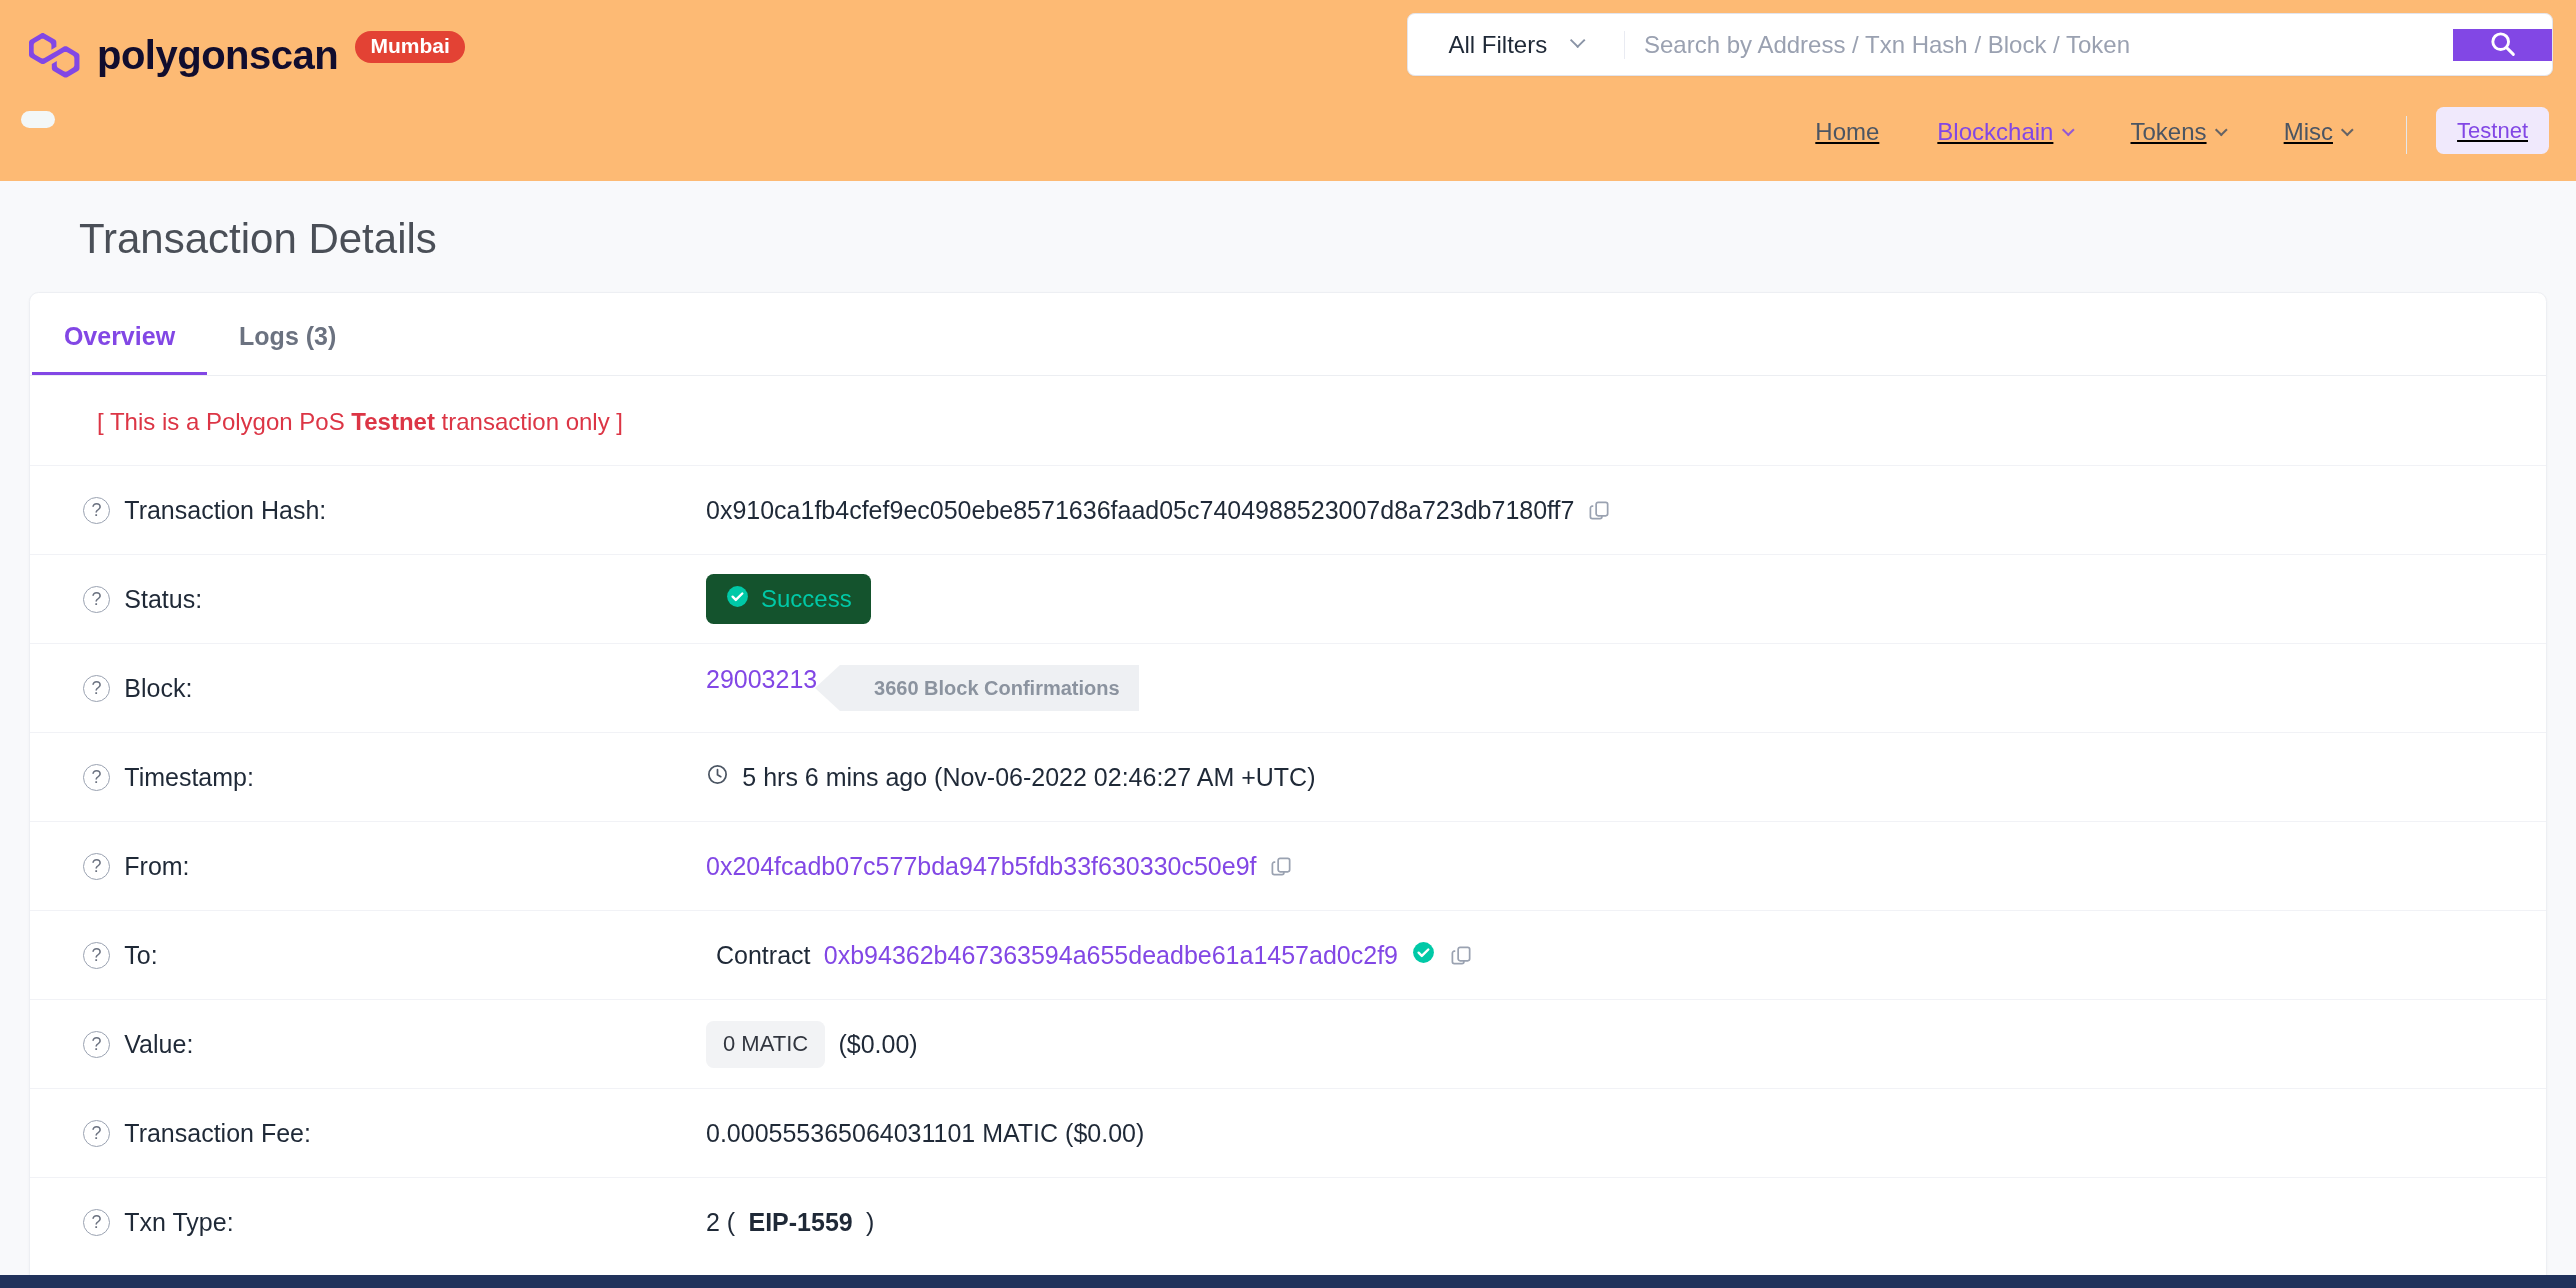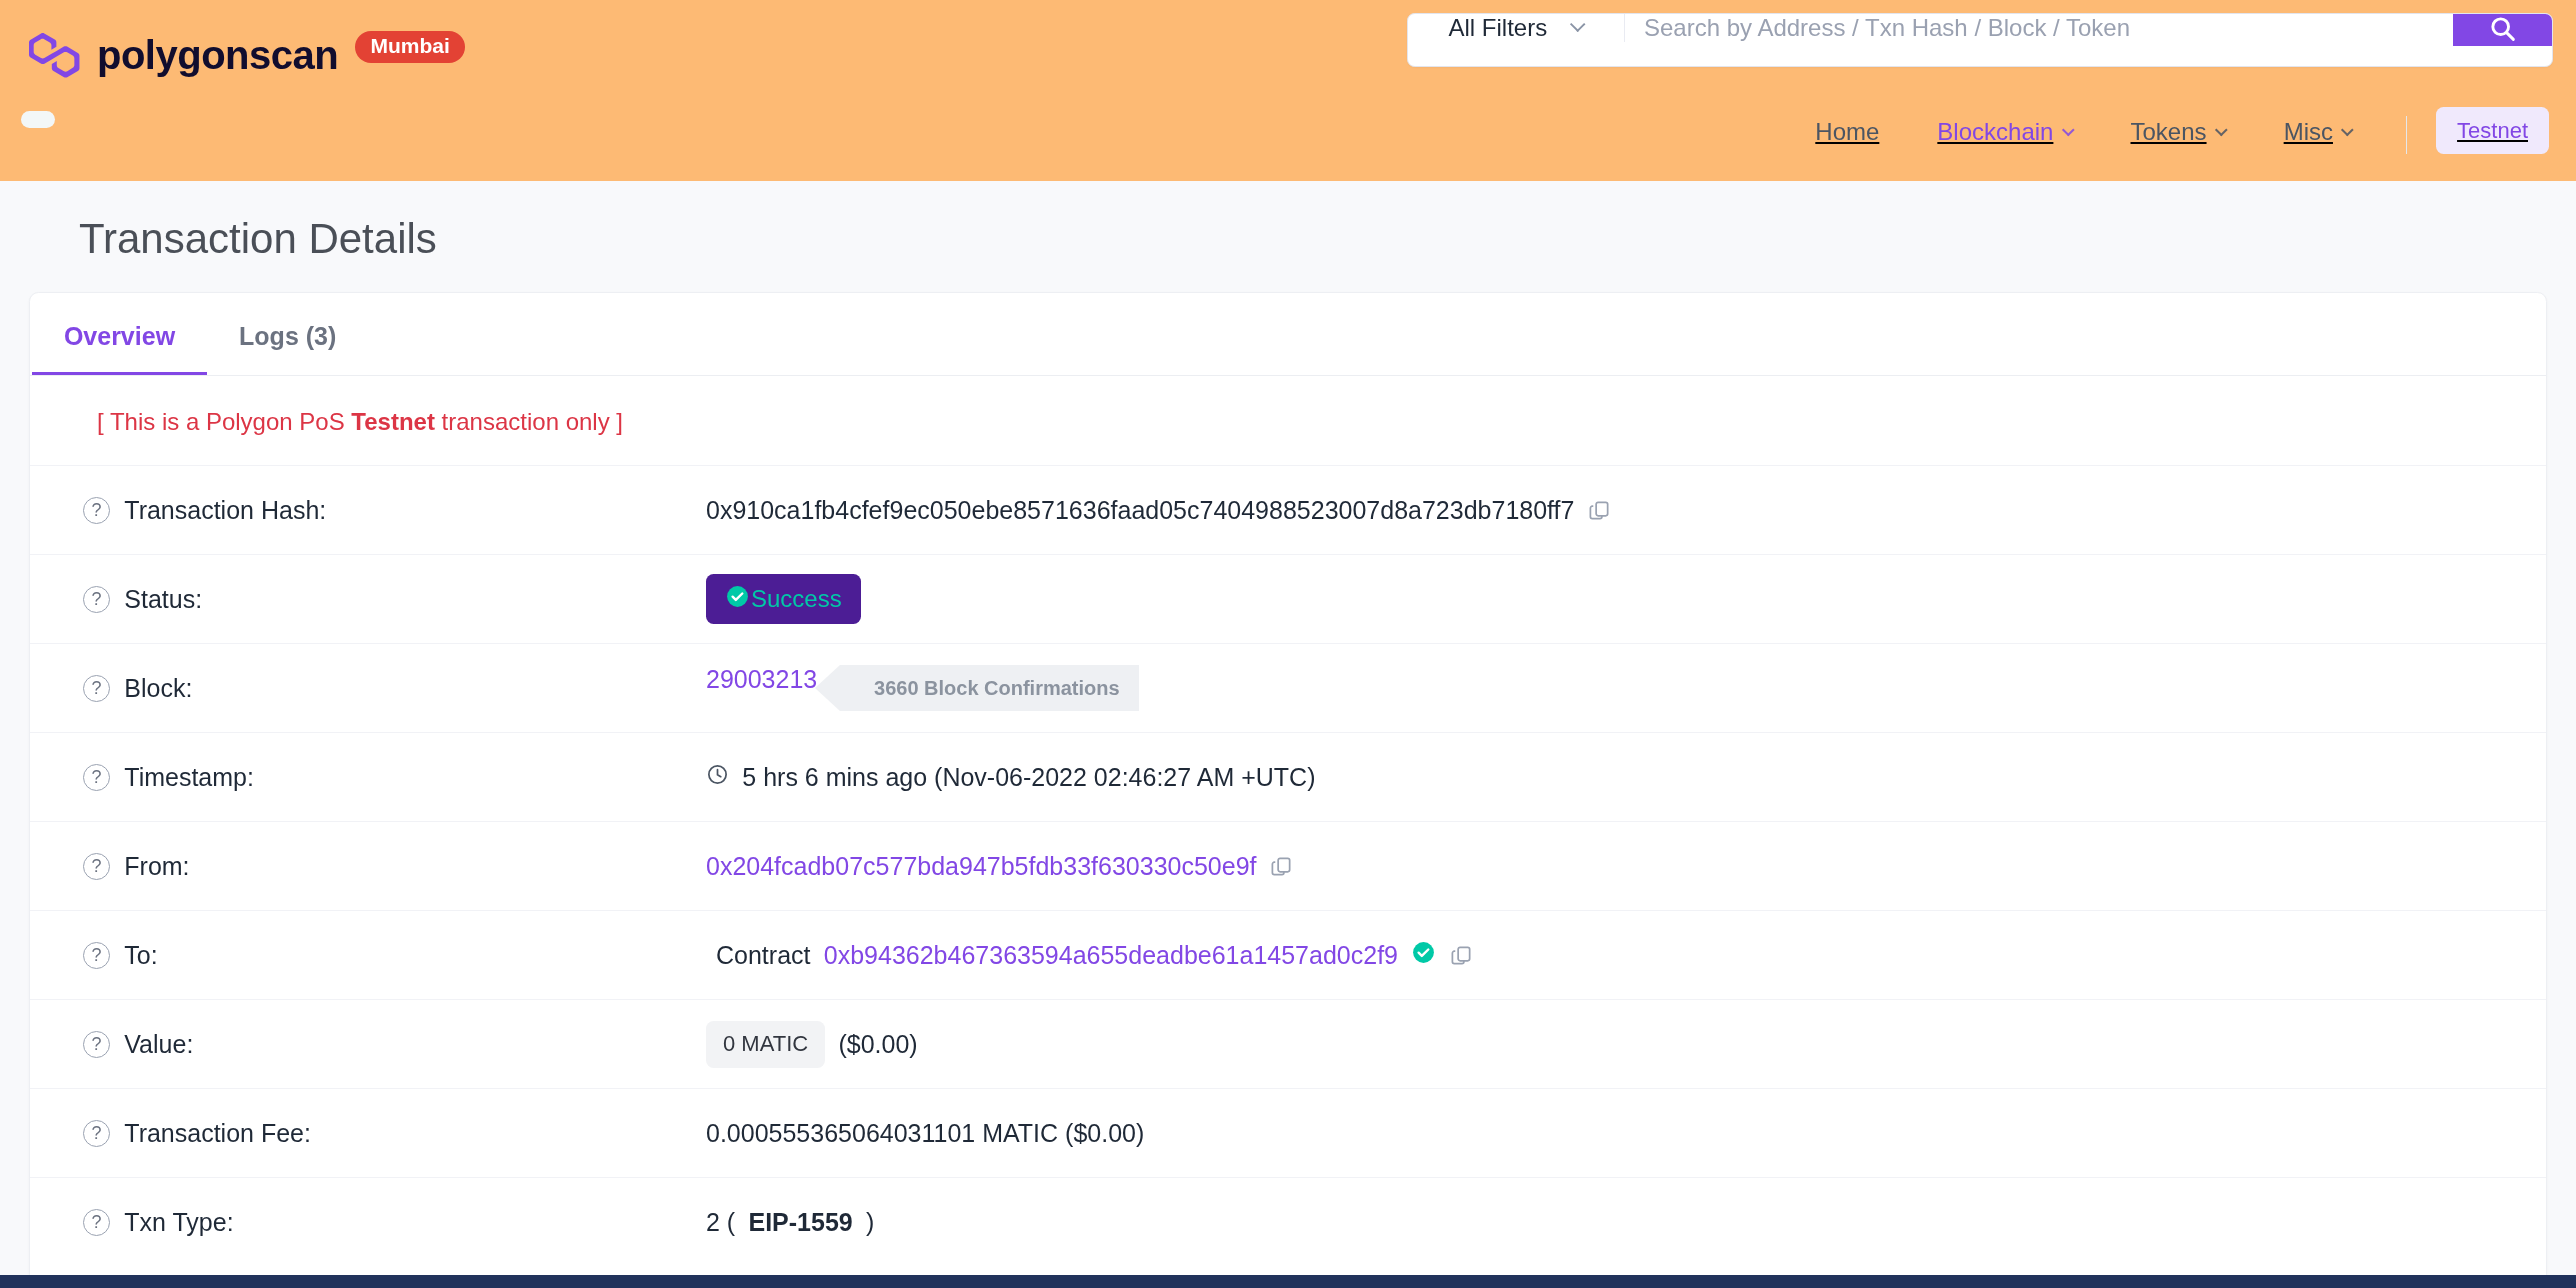--- a/index.html
+++ b/index.html
@@ -56,26 +56,26 @@
     border-radius: 8.6px;
     background: #f3f7f7;
   }
 
   
   .searchbar {
     position: absolute;
     left: 1407px;
     top: 13.3px;
     width: 1146px;
-    height: 54px;
+    height: 63px;
     border: 1px solid #e3e5ed;
     border-radius: 7.6px;
     background: #ffffff;
     display: flex;
-    align-items: flex-start;
+    align-items: center;
     overflow: hidden;
     box-shadow: 0 1px 1.9px rgba(0,0,0,.03);
   }
   .filter-select {
     width: 217px;
     display: flex;
     align-items: center;
     justify-content: center;
     gap: 25px;
     font-size: 24px;
@@ -245,22 +245,22 @@
   }
   .mono-hash { letter-spacing: 0; white-space: nowrap; }
 
   .link { color: #8247e5; text-decoration: none; cursor: pointer; }
 
   .copy-icon { cursor: pointer; display: inline-flex; align-items: center; }
 
   .badge-success {
     display: inline-flex;
     align-items: center;
-    gap: 1px;
-    background: #4c1d95;
+    gap: 11px;
+    background: #14532d;
     color: #00c9a7;
     font-size: 24px;
     border-radius: 7.6px;
     padding: 9.5px 19px;
   }
 
   .block-group { display: flex; align-items: flex-start; gap: 0; }
   .block-num { font-size: 25px; margin-right: 15.2px; }
   .conf-chip {
     background: #eef0f3;

